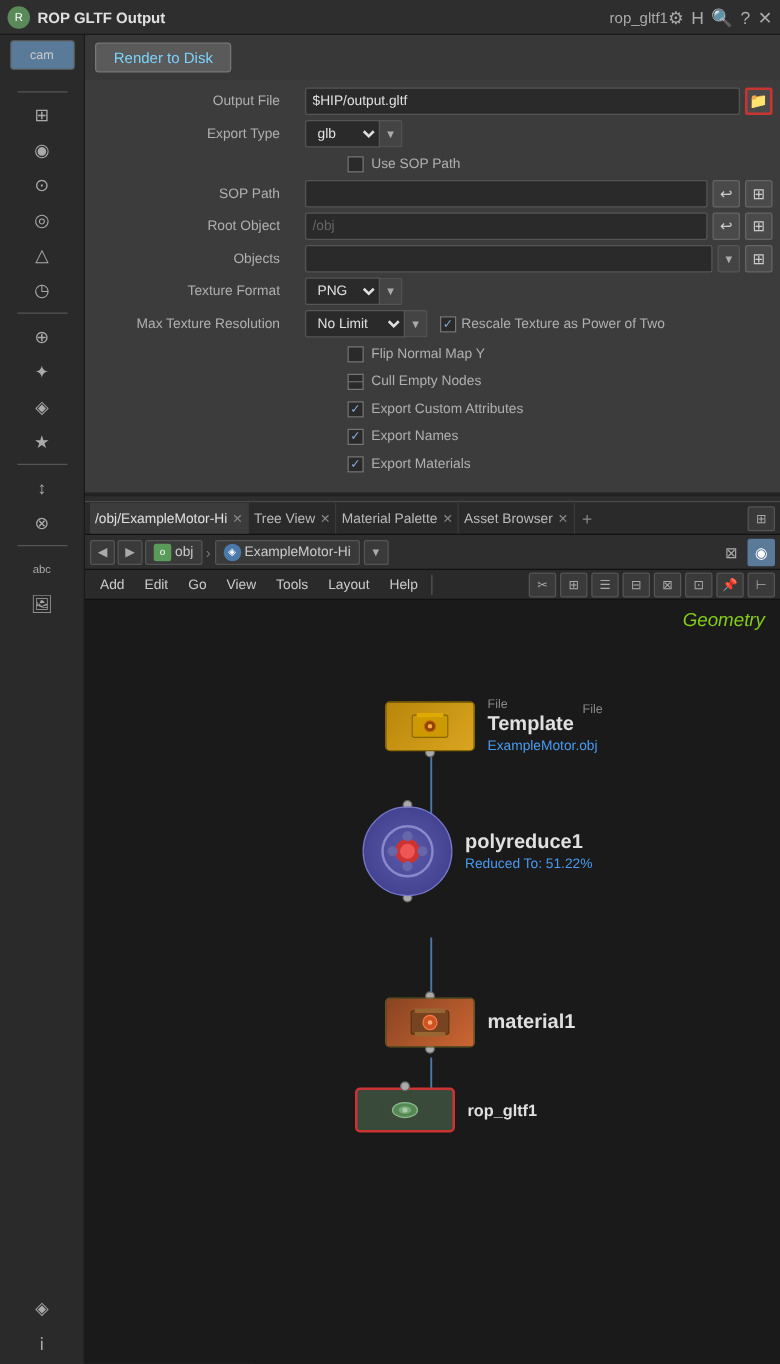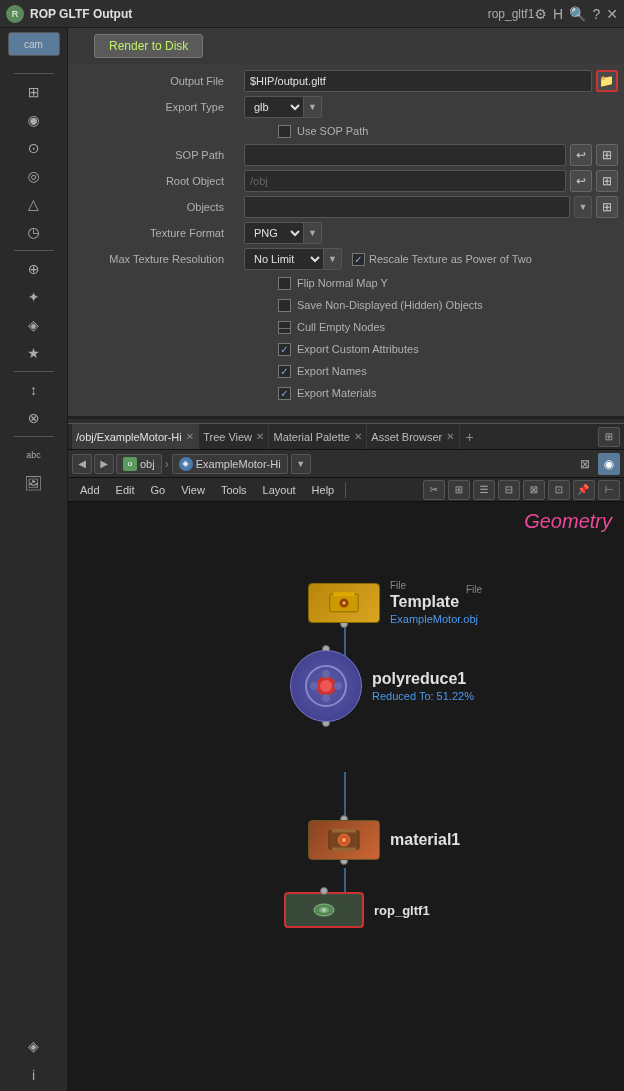--- a/index.html
+++ b/index.html
@@ -103,25 +103,24 @@
       padding: 0;
     }
     .render-btn-row {
       padding: 6px 8px;
       background: #383838;
     }
     .render-btn {
       background: #5a5a5a;
       border: 1px solid #777;
       border-radius: 3px;
-      color: #bef264;
+      color: #7dd3fc;
       padding: 4px 14px;
       cursor: pointer;
       font-size: 12px;
-      margin-left: 18px;
     }
 
     .form-area {
       padding: 4px 0;
     }
     .form-row {
       display: flex;
       align-items: center;
       min-height: 24px;
       padding: 2px 6px;
@@ -387,22 +386,22 @@
     
     .node-canvas {
       flex: 1;
       background: #1a1a1a;
       position: relative;
       overflow: hidden;
     }
     .canvas-label {
       position: absolute;
       right: 12px; top: 8px;
-      color: #ec4899;
-      font-size: 20px;
+      color: #84cc16;
+      font-size: 15px;
       font-style: italic;
       pointer-events: none;
     }
 
     
     .node-item {
       position: absolute;
       display: flex;
       align-items: center;
       gap: 10px;
@@ -592,24 +591,20 @@
             <div class="cb-box checked" style="margin-left:6px;"></div>
             <span class="cb-label">Rescale Texture as Power of Two</span>
           </div>
         </div>
 
         <div class="checkbox-row">
           <div class="cb-box"></div>
           <span class="cb-label">Flip Normal Map Y</span>
         </div>
 
-        <div class="checkbox-row">
-          <div class="cb-box"></div>
-          <span class="cb-label">Save Non-Displayed (Hidden) Objects</span>
-        </div>
 
         <div class="checkbox-row">
           <div class="cb-box partial">–</div>
           <span class="cb-label">Cull Empty Nodes</span>
         </div>
 
         <div class="checkbox-row">
           <div class="cb-box checked"></div>
           <span class="cb-label">Export Custom Attributes</span>
         </div>
@@ -723,21 +718,21 @@
               </div>
             </div>
           </div>
           <div class="node-info">
             <span class="node-type">File</span>
             <span class="node-name">Template</span>
             <span class="node-sub">ExampleMotor.obj</span>
           </div>
         </div>
 
-        <div class="node-item" style="left:222px; top:148px;align-items:center;">
+        <div class="node-item" style="left:222px; top:165px;align-items:center;">
           <div style="position:relative;">
             <div class="node-connector conn-top"></div>
             <div class="node-connector conn-bottom"></div>
             <div class="node-box poly-node">
               <svg width="44" height="44" viewBox="0 0 44 44">
                 <circle cx="22" cy="22" r="20" fill="none" stroke="#8888cc" stroke-width="2"></circle>
                 <circle cx="22" cy="22" r="10" fill="#cc3333"></circle>
                 <circle cx="22" cy="22" r="6" fill="#ee5555"></circle>
                 <circle cx="10" cy="22" r="4" fill="#6666aa"></circle>
                 <circle cx="34" cy="22" r="4" fill="#6666aa"></circle>

